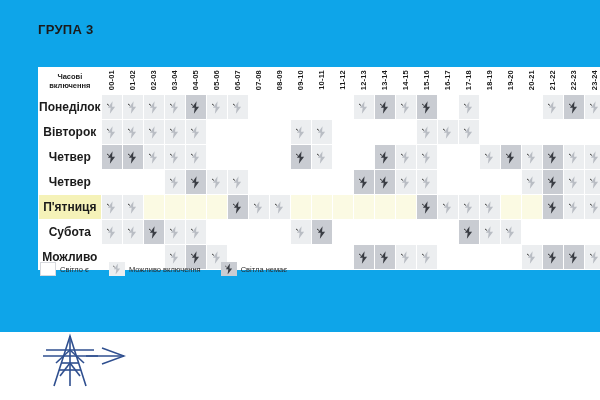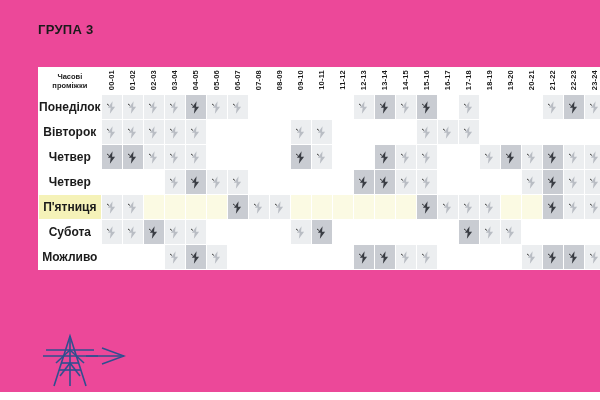--- a/index.html
+++ b/index.html
@@ -7,22 +7,22 @@
     padding: 0;
     width: 600px;
     height: 400px;
     background: #ffffff;
     font-family: "Liberation Sans", sans-serif;
     overflow: hidden;
   }
   .page {
     position: relative;
     width: 600px;
-    height: 400px;
-    background: #ec4899;
+    height: 332px;
+    background: #0ea5e9;
   }
   .title {
     position: absolute;
     left: 38px;
     top: 22px;
     font-size: 13px;
     font-weight: bold;
     color: #1b1b1b;
     letter-spacing: 0.3px;
   }
@@ -152,21 +152,21 @@
 
 <div class="page">
 
   <div class="title">ГРУПА 3</div>
 
   <table class="schedule">
     <thead>
       <tr>
         <th class="corner">
           <span>Часові</span>
-          <span>проміжки</span>
+          <span>включення</span>
         </th>
       <th class="hdr-cell"><span>00-01</span></th>
           <th class="hdr-cell"><span>01-02</span></th>
           <th class="hdr-cell"><span>02-03</span></th>
           <th class="hdr-cell"><span>03-04</span></th>
           <th class="hdr-cell"><span>04-05</span></th>
           <th class="hdr-cell"><span>05-06</span></th>
           <th class="hdr-cell"><span>06-07</span></th>
           <th class="hdr-cell"><span>07-08</span></th>
           <th class="hdr-cell"><span>08-09</span></th>
@@ -803,20 +803,44 @@
           <td class="slot maybe">
             <svg class="bolt light" viewBox="0 0 10 14">
               <path d="M6.2 0 L1 7.4 L4.1 7.4 L3.2 14 L9 6.3 L5.6 6.3 Z"></path>
               <path d="M0.2 3.2 L2.0 4.6" stroke="currentColor"></path>
             </svg>
           </td>
         </tr>
       </tbody>
   </table>
 
+  <div class="legend">
+      <div class="item">
+        <span class="swatch on"></span>
+        <span>Світло є</span>
+      </div>
+      <div class="item">
+        <span class="swatch maybe">
+          <svg class="bolt light" viewBox="0 0 10 14">
+            <path d="M6.2 0 L1 7.4 L4.1 7.4 L3.2 14 L9 6.3 L5.6 6.3 Z"></path>
+            <path d="M0.2 3.2 L2.0 4.6" stroke="currentColor"></path>
+          </svg>
+        </span>
+        <span>Можливо включення</span>
+      </div>
+      <div class="item">
+        <span class="swatch off">
+          <svg class="bolt dark" viewBox="0 0 10 14">
+            <path d="M6.2 0 L1 7.4 L4.1 7.4 L3.2 14 L9 6.3 L5.6 6.3 Z"></path>
+            <path d="M0.2 3.2 L2.0 4.6" stroke="currentColor"></path>
+          </svg>
+        </span>
+        <span>Світла немає</span>
+      </div>
+    </div>
 
   <svg class="logo" viewBox="0 0 86 58">
     <g fill="none" stroke="#2f4f8f" stroke-width="1.6">
       <path d="M14 56 L30 6 L46 56"></path>
       <path d="M30 6 L30 56"></path>
       <path d="M6 20 L54 20"></path>
       <path d="M3 26 L58 26"></path>
       <path d="M19 40 L41 40"></path>
       <path d="M22 33 L38 33"></path>
       <path d="M30 20 L16 33"></path>

